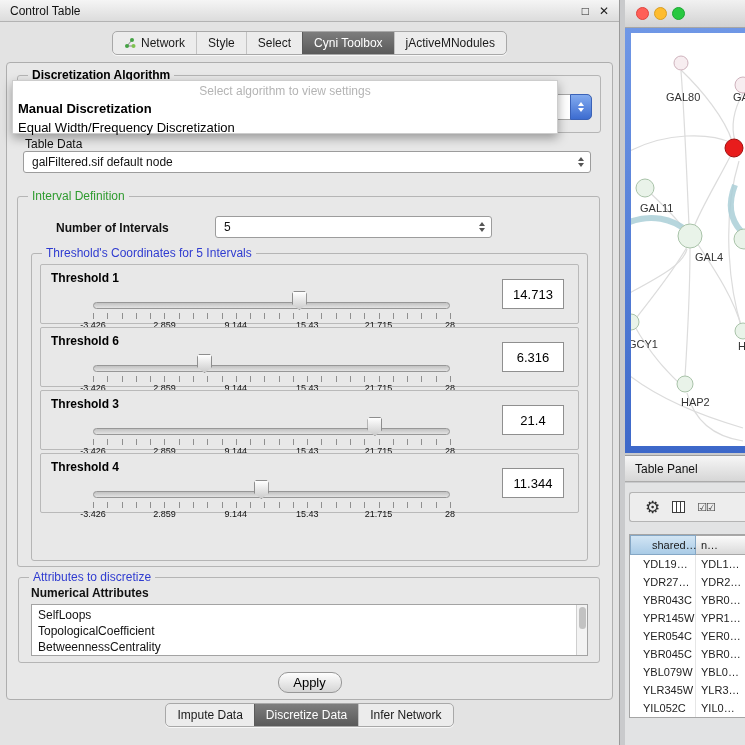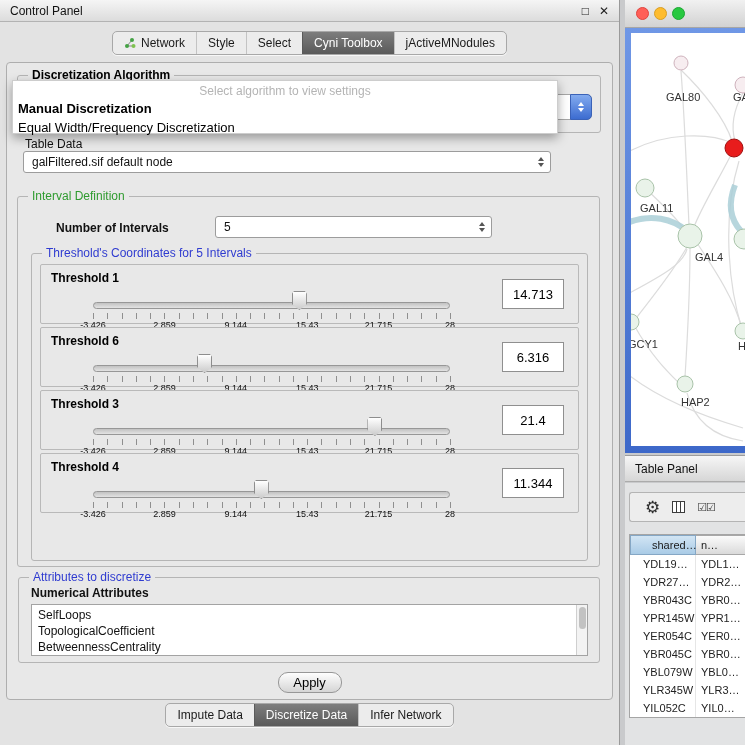--- a/index.html
+++ b/index.html
@@ -150,21 +150,21 @@
   svg text { font-family:"Liberation Sans", sans-serif; }
 </style>
 </head>
 <body>
 
 <div id="stage">
 
   <div class="cp">
 
     <div class="cp-titlebar">
-      <span>Control Panel</span>
+      <span>Control Table</span>
       <span class="spacer"></span>
       <span class="tb-icon">□</span>
       <span class="tb-icon">✕</span>
     </div>
 
     <div class="tabs-row">
       <div class="seg">
         <div class="seg-item">
           <span style="display:inline-flex">
             <svg width="12" height="12" viewBox="0 0 12 12">
@@ -204,21 +204,21 @@
         </div>
       </div>
 
       <div class="popup">
         <div class="popup-hint">Select algorithm to view settings</div>
         <div class="popup-opt bold">Manual Discretization</div>
         <div class="popup-opt">Equal Width/Frequency Discretization</div>
       </div>
 
       <span class="plain-label" style="left:18px; top:74px;">Table Data</span>
-      <div class="win-combo" style="left:16px; top:88px; width:528px; height:22px;">
+      <div class="win-combo" style="left:16px; top:88px; width:568px; height:22px;">
         <span>galFiltered.sif default node</span>
         <span class="combo-arrows">
           <i class="tri up"></i>
             <i class="tri dn"></i>
         </span>
       </div>
 
       <div class="group" style="left:10px; top:133px; width:583px; height:371px;">
         <span class="group-title gt-green">Interval Definition</span>
 

